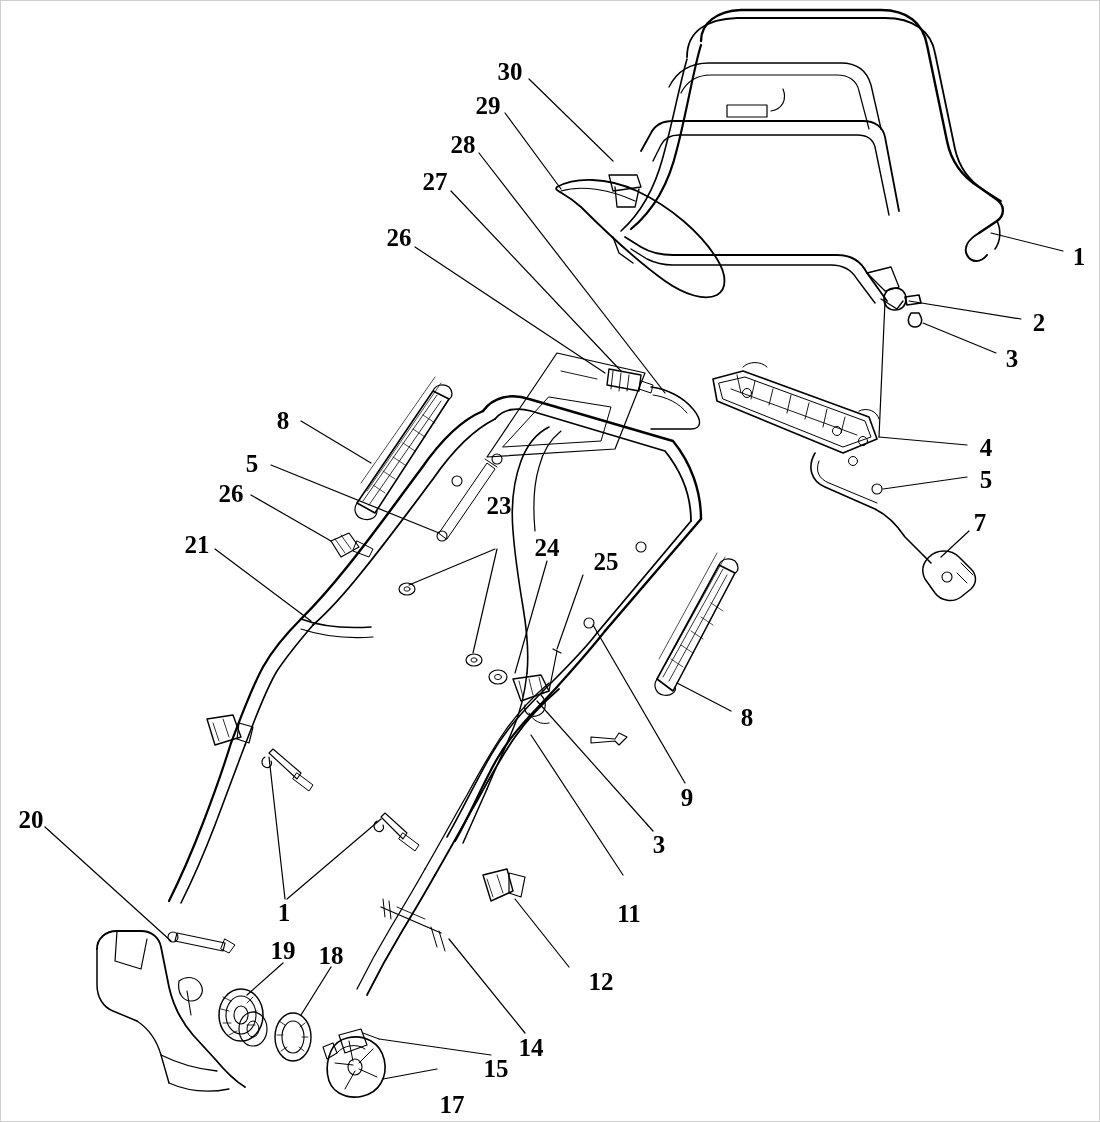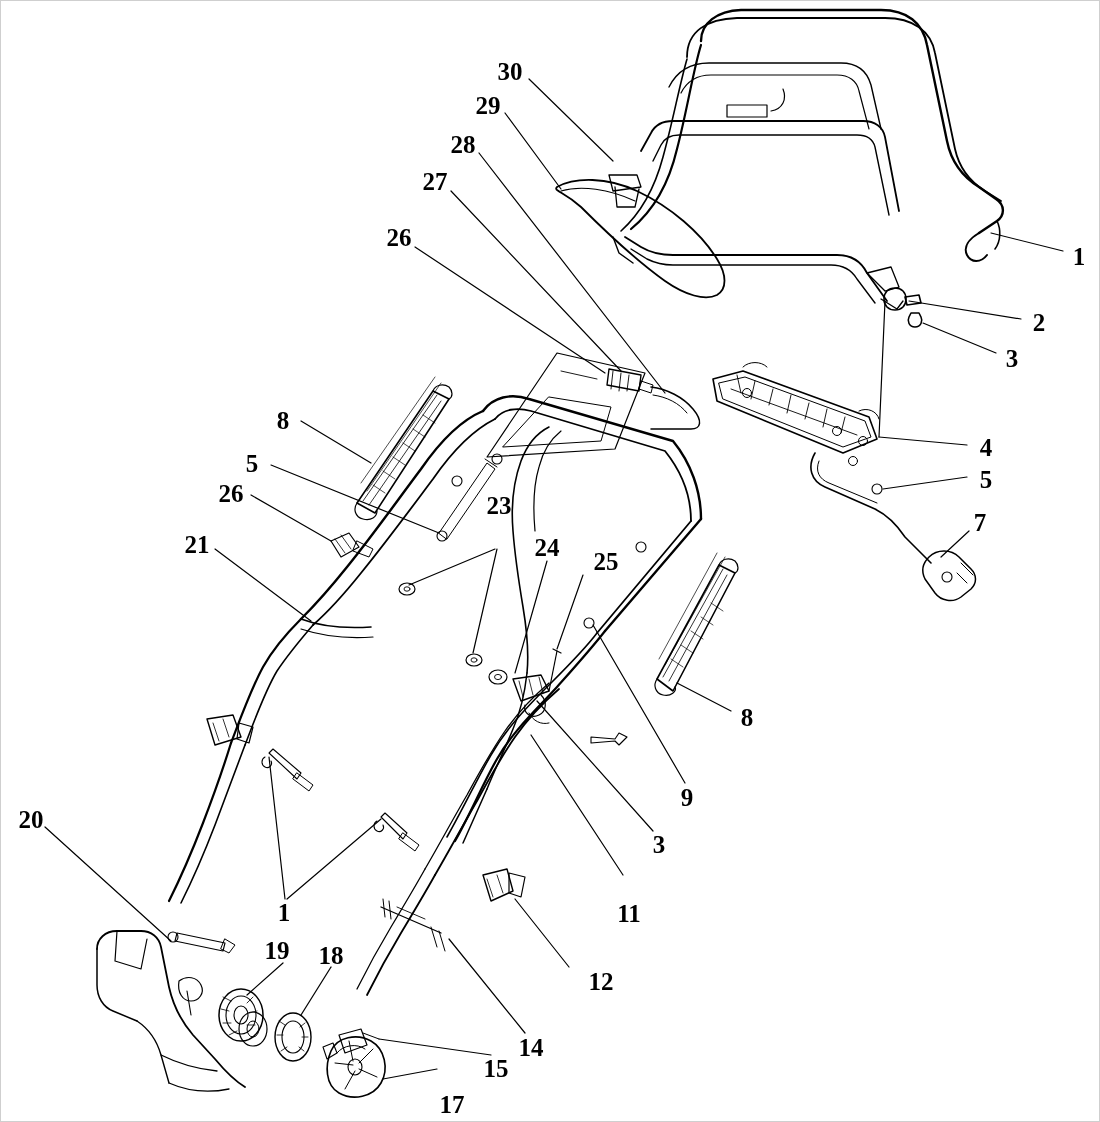--- a/index.html
+++ b/index.html
@@ -430,21 +430,21 @@
     <span class="callout" style="left:498px; top:504px;">23</span>
     <span class="callout" style="left:546px; top:546px;">24</span>
     <span class="callout" style="left:196px; top:543px;">21</span>
     <span class="callout" style="left:583px; top:560px;margin-left:22px;">25</span>
     <span class="callout" style="left:746px; top:716px;">8</span>
     <span class="callout" style="left:686px; top:796px;">9</span>
     <span class="callout" style="left:658px; top:843px;">3</span>
     <span class="callout" style="left:30px; top:818px;">20</span>
     <span class="callout" style="left:628px; top:888px;margin-top:24px;">11</span>
     <span class="callout" style="left:283px; top:911px;">1</span>
-    <span class="callout" style="left:276px; top:949px;text-align:right;">19</span>
+    <span class="callout" style="left:282px; top:949px;text-align:right;">19</span>
     <span class="callout" style="left:330px; top:954px;">18</span>
     <span class="callout" style="left:573px; top:980px;margin-left:27px;">12</span>
     <span class="callout" style="left:530px; top:1046px;">14</span>
     <span class="callout" style="left:451px; top:1071px;margin-top:32px;">17</span>
     <span class="callout" style="left:495px; top:1067px;">15</span>
   </div>
 
 </div>
 
 </body></html>

